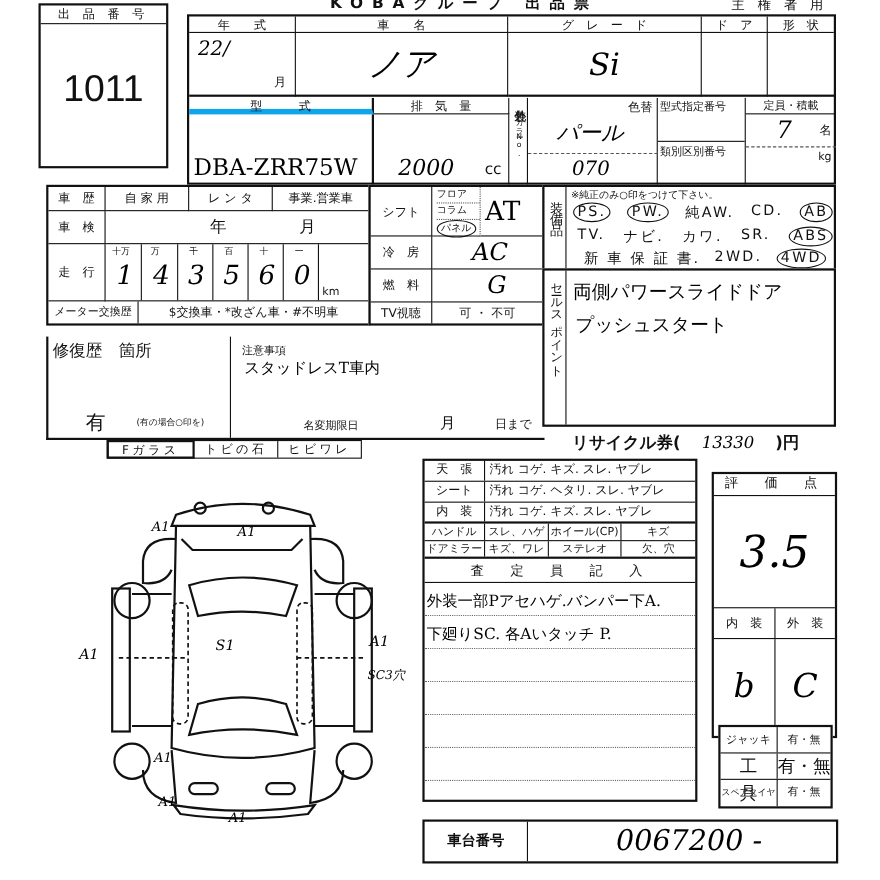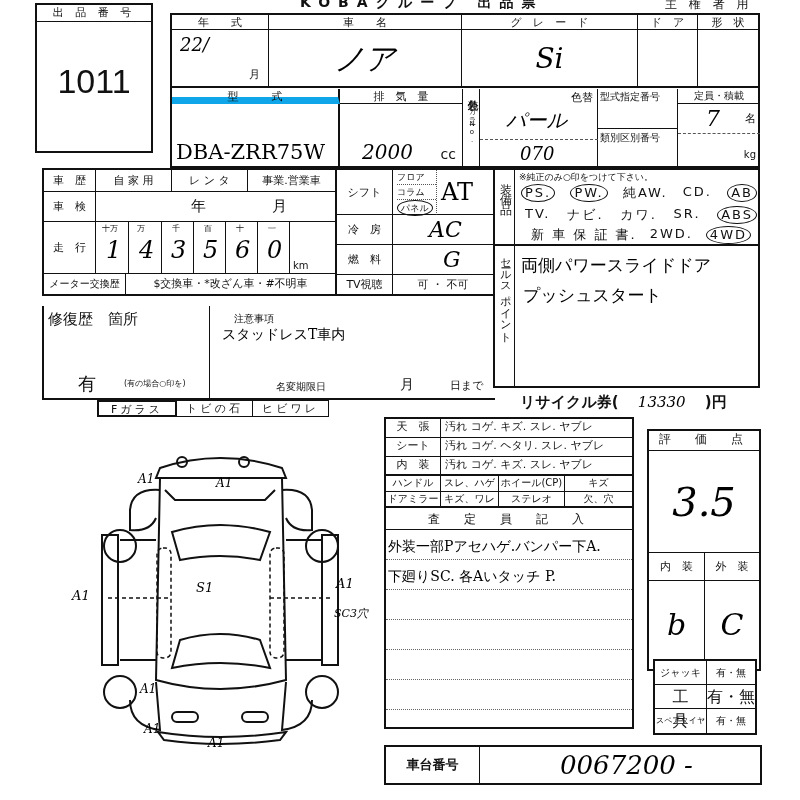--- a/index.html
+++ b/index.html
@@ -35,21 +35,21 @@
 
   <div class="abs" style="left:0; top:15px; width:97px; height:58px; border-right:1px solid #111; border-bottom:2px solid #111;">
     <span class="abs hw" style="left:8px; top:4px; font-size:18px;">22/</span>
     <span class="abs" style="right:8px; bottom:4px; font-size:11px;">月</span>
   </div>
   <div class="abs hw" style="left:97px; top:15px; width:193px; height:58px; border-right:1px solid #111; border-bottom:2px solid #111; font-size:30px; text-align:center; line-height:58px;">ノア</div>
   <div class="abs hw" style="left:290px; top:15px; width:176px; height:58px; border-right:1px solid #111; border-bottom:2px solid #111; font-size:28px; text-align:center; line-height:58px;">Si</div>
   <div class="abs" style="left:466px; top:15px; width:60px; height:58px; border-right:1px solid #111; border-bottom:2px solid #111;"></div>
   <div class="abs" style="left:526px; top:15px; width:62px; height:58px; border-bottom:2px solid #111;"></div>
 
-  <div class="abs" style="left:0; top:74px; width:168px; height:15px; border-right:2px solid #111; border-bottom:7px solid #0ea5e9; font-size:11px; text-align:center;">型　　　式</div>
+  <div class="abs" style="left:0; top:74px; width:168px; height:15px; border-right:2px solid #111; border-bottom:5px solid #0ea5e9; font-size:11px; text-align:center;">型　　　式</div>
   <div class="abs hw" style="left:0; top:89px; width:168px; height:64px; border-right:2px solid #111; font-size:21px; padding-top:36px; padding-left:4px; font-style:normal;">DBA-ZRR75W</div>
   <div class="abs" style="left:168px; top:74px; width:123px; height:15px; border-right:1px solid #111; border-bottom:1px solid #111; font-size:11px; text-align:center;">排　気　量</div>
   <div class="abs" style="left:168px; top:89px; width:123px; height:64px; border-right:1px solid #111;">
     <span class="abs hw" style="left:22px; top:36px; font-size:20px;">2000</span>
     <span class="abs" style="right:6px; top:42px; font-size:14px;">cc</span>
   </div>
   <div class="abs vert" style="left:291px; top:74px; width:17px; height:79px; border-right:1px solid #111; font-size:11px; padding-top:2px;">
     <span>外装色</span>
     <span class="small" style="font-size:7px;">カラーNo.</span>
   </div>
@@ -61,21 +61,21 @@
   </div>
   <div class="abs" style="left:426px; top:74px; width:80px; height:79px; border-right:1px solid #111;">
     <div style="font-size:10px; padding:1px 2px; height:40px; border-bottom:1px solid #111;">型式指定番号</div>
     <div style="font-size:10px; padding:2px;">類別区別番号</div>
   </div>
   <div class="abs" style="left:506px; top:74px; width:82px; height:79px;">
     <div style="font-size:10px; text-align:center; height:15px; border-bottom:1px solid #111;">定員・積載</div>
     <span class="abs hw" style="left:28px; top:17px; font-size:22px;">7</span>
     <span class="abs" style="right:4px; top:22px; font-size:11px;">名</span>
     <div class="abs dash" style="left:0; top:44px; width:82px;"></div>
-    <span class="abs" style="right:4px; top:60px; font-size:10px;margin-left:20px;">kg</span>
+    <span class="abs" style="right:4px; top:48px; font-size:10px;margin-left:20px;">kg</span>
   </div>
 </div>
 
 <div class="box" style="left:42px; top:168px; width:295px; height:128px;">
   <div class="abs" style="left:0; top:0; width:52px; height:22px; border-right:1px solid #111; border-bottom:1px solid #111; font-size:11px; text-align:center; line-height:22px;">車　歴</div>
   <div class="abs" style="left:52px; top:0; width:76px; height:22px; border-right:1px solid #111; border-bottom:1px solid #111; font-size:11px; text-align:center; line-height:22px;">自 家 用</div>
   <div class="abs" style="left:128px; top:0; width:76px; height:22px; border-right:1px solid #111; border-bottom:1px solid #111; font-size:11px; text-align:center; line-height:22px;">レ ン タ</div>
   <div class="abs" style="left:204px; top:0; width:87px; height:22px; border-bottom:1px solid #111; font-size:11px; text-align:center; line-height:22px;">事業.営業車</div>
 
   <div class="abs" style="left:0; top:22px; width:52px; height:30px; border-right:1px solid #111; border-bottom:1px solid #111; font-size:11px; text-align:center; line-height:30px;">車　検</div>
@@ -168,21 +168,21 @@
   <div class="abs hw" style="left:28px; top:38px; font-size:17px; font-style:normal;">プッシュスタート</div>
 </div>
 
 <div class="abs" style="left:42px; top:294px; width:453px; height:94px; border:2px solid #111; border-top:none; border-right:none;margin-top:12px;">
   <div class="abs" style="left:0; top:0; width:166px; height:92px; border-right:1px solid #111;">
     <span class="abs" style="left:4px; top:4px; font-size:15px;">修復歴　箇所</span>
     <span class="abs" style="left:34px; top:66px; font-size:18px;">有</span>
     <span class="abs" style="left:80px; top:72px; font-size:8px;">(有の場合○印を)</span>
   </div>
   <div class="abs" style="left:166px; top:0; width:285px; height:92px;">
-    <span class="abs" style="left:24px; top:6px; font-size:10px;">注意事項</span>
+    <span class="abs" style="left:10px; top:6px; font-size:10px;">注意事項</span>
     <span class="abs hw" style="left:12px; top:20px; font-size:14px; font-style:normal;">スタッドレスT車内</span>
     <span class="abs" style="left:66px; top:74px; font-size:10px;">名変期限日</span>
     <span class="abs" style="left:190px; top:70px; font-size:14px;">月</span>
     <span class="abs" style="left:240px; top:72px; font-size:11px;">日まで</span>
   </div>
 </div>
 
 <div class="abs" style="left:97px; top:400px; width:232px; height:17px; display:flex; border:1px solid #111; font-size:11px;">
   <div style="width:80px; border:2px solid #111; margin:-1px 0 -1px -1px; text-align:center; letter-spacing:3px;">Fガラス</div>
   <div style="width:76px; border-right:1px solid #111; text-align:center; letter-spacing:3px;">トビの石</div>

